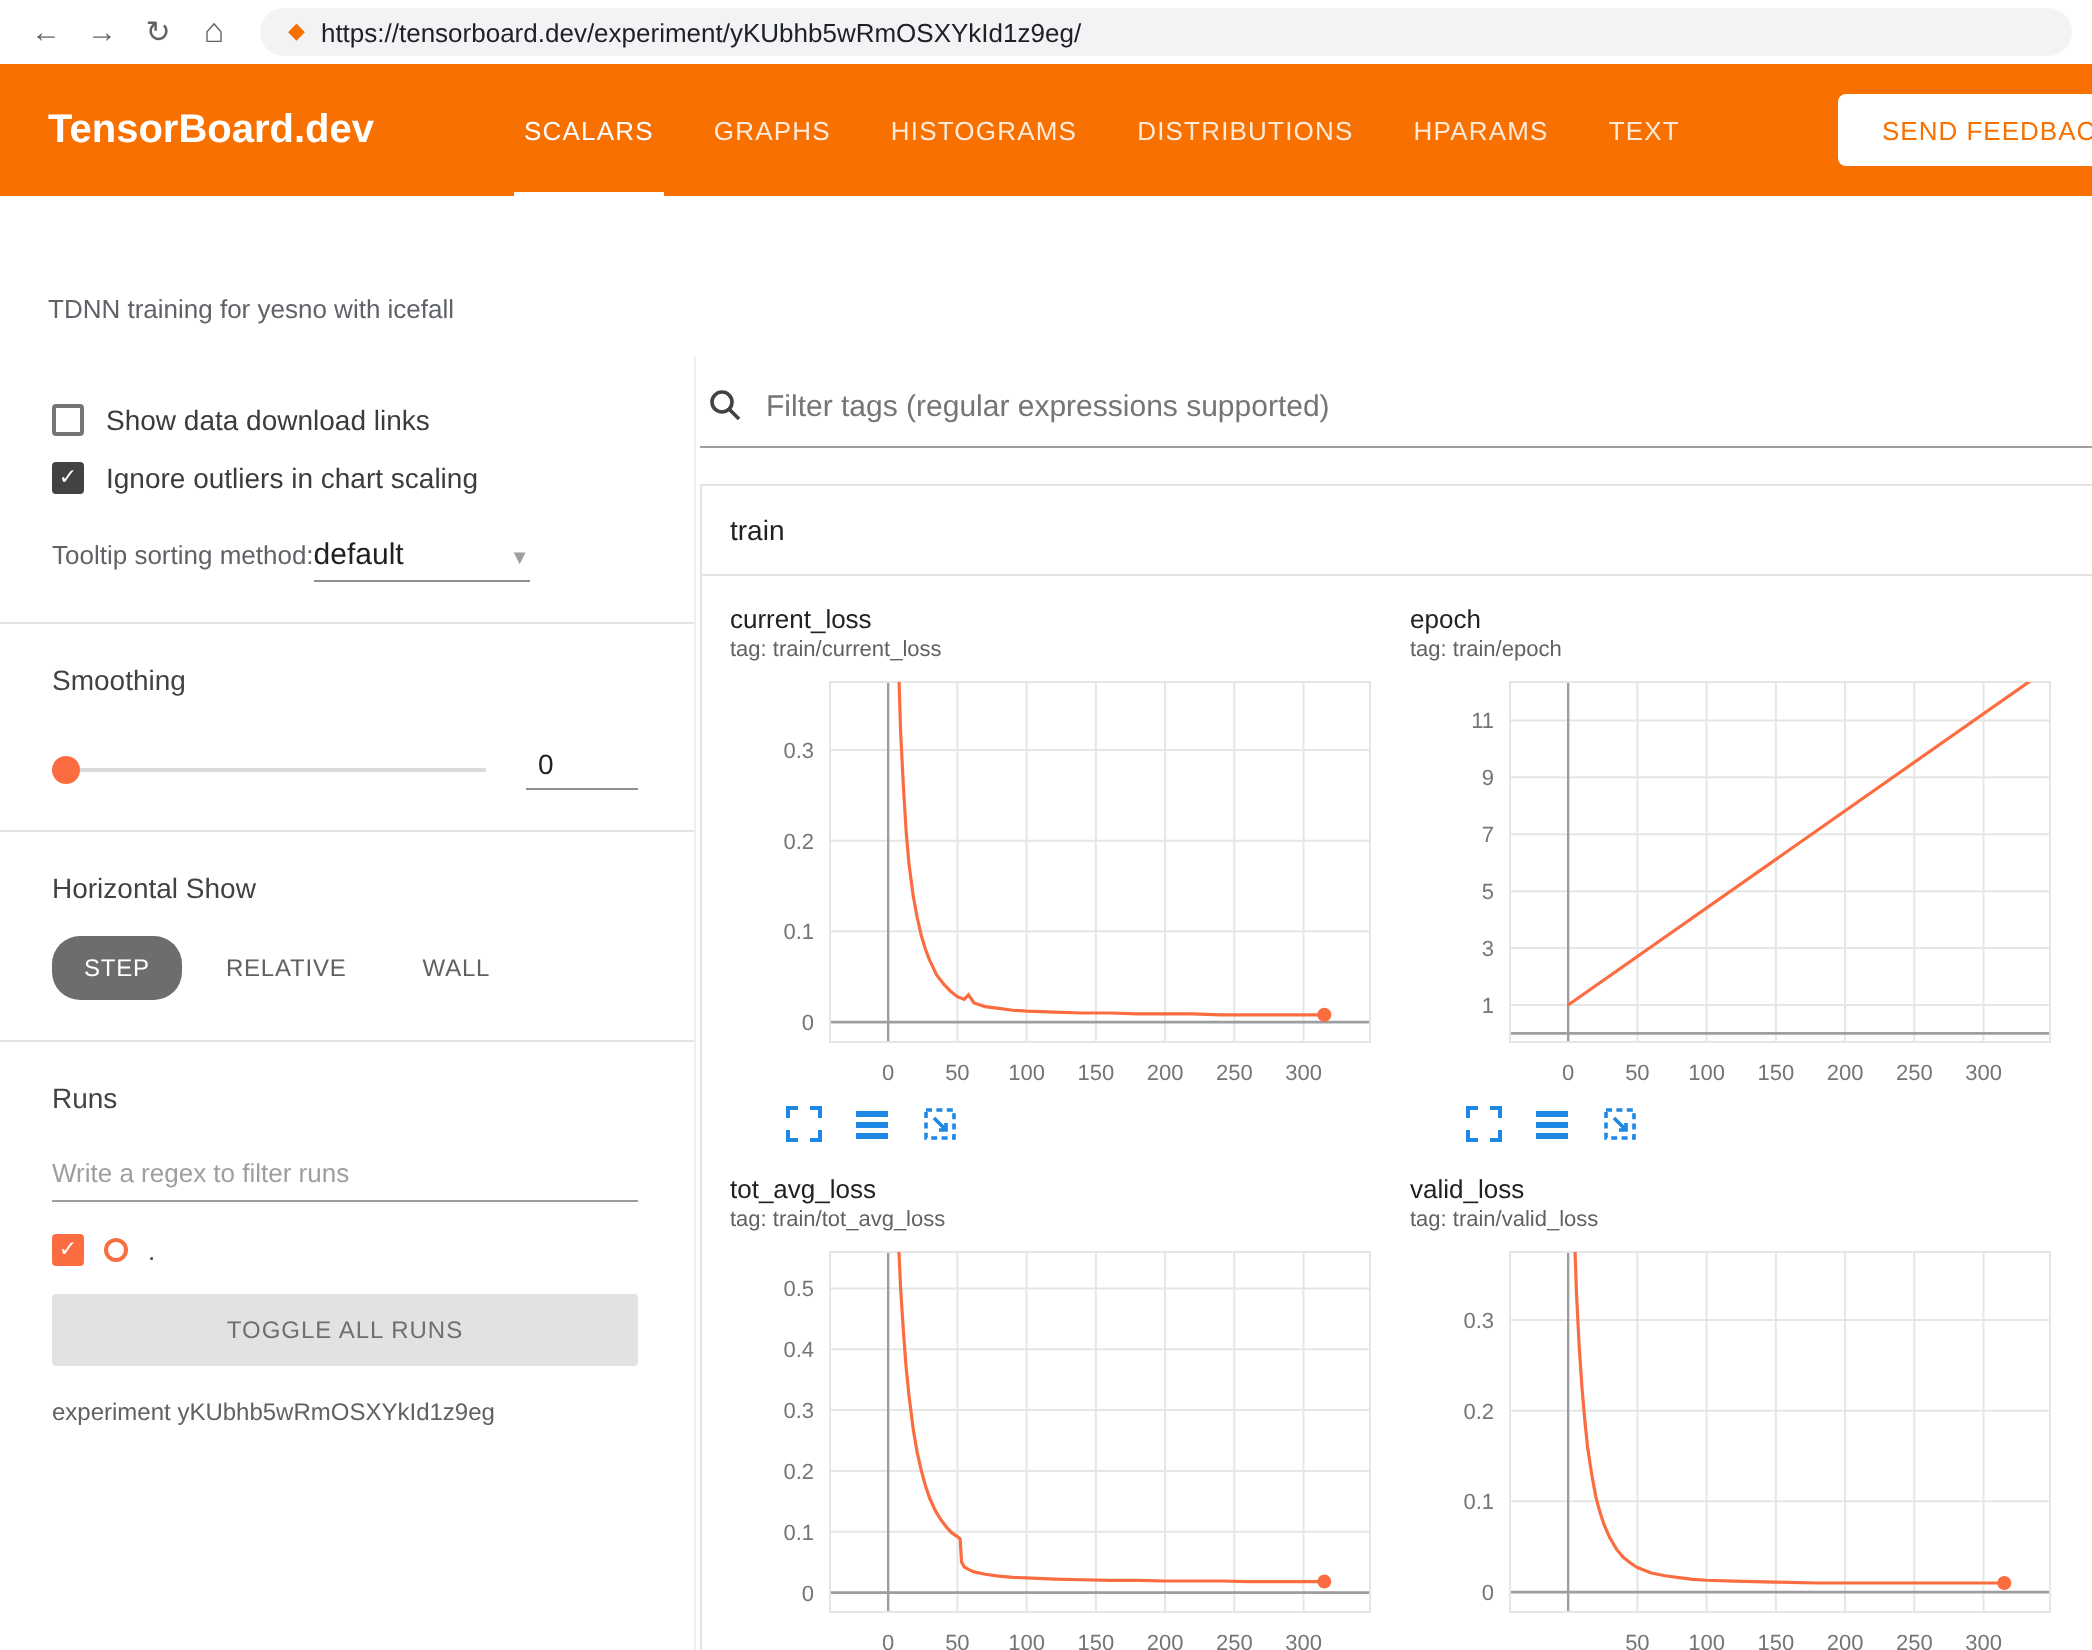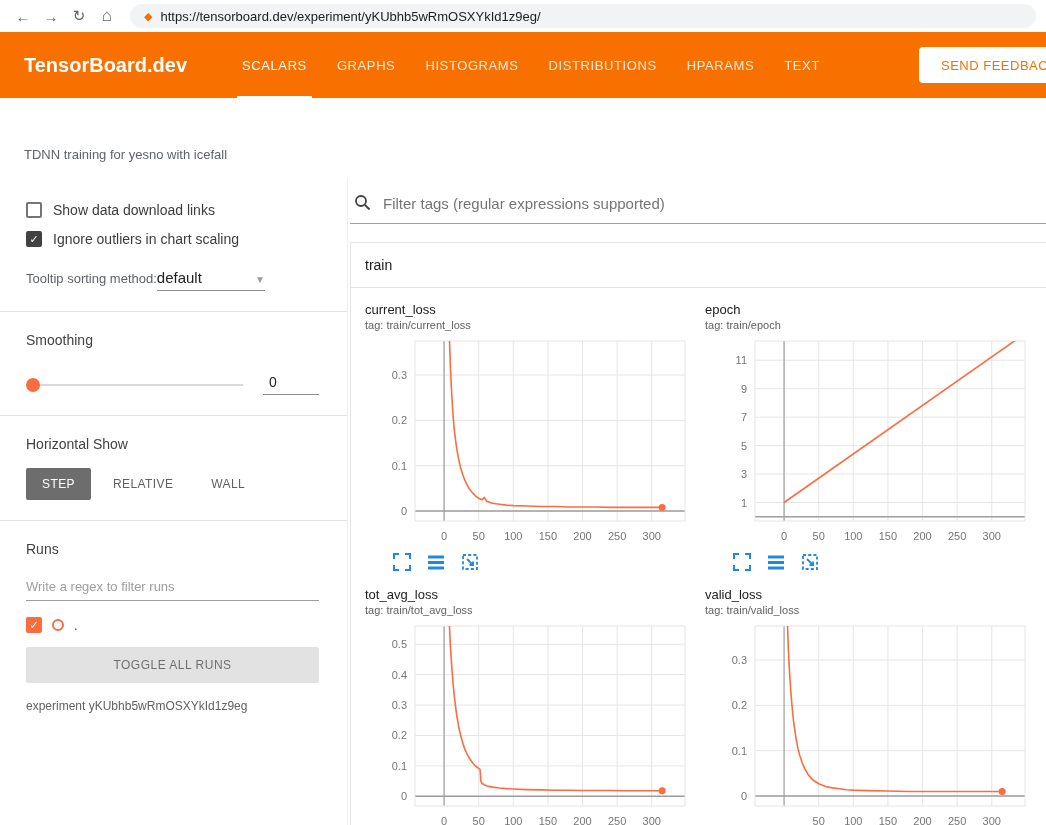--- a/index.html
+++ b/index.html
@@ -8,21 +8,21 @@
     width:1046px; height:825px; overflow:hidden; position:relative;
     background:#fff; font-family:"Liberation Sans", sans-serif; color:#212121;
   }
   
   .browser-bar { height:32px; display:flex; align-items:center; padding:0 10px; gap:2px; background:#fff; }
   .nav-ico { width:26px; text-align:center; font-size:15px; color:#5f6368; cursor:pointer; }
   .addr { flex:1; height:24px; background:#f1f3f4; border-radius:13px; display:flex; align-items:center; padding:0 14px; gap:8px; margin-left:8px; }
   .tb-ico { color:#f77000; font-size:11px; line-height:1; }
   .addr-text { font-size:13px; color:#202124; white-space:nowrap; overflow:hidden; }
   
-  .app-header { height:66px; background:#f77000; display:flex; align-items:center; padding:0 24px; position:relative; }
+  .app-header { height:66px; background:#f77000; display:flex; align-items:center; padding:0 24px; position:relative;gap:20px; }
   .app-title { color:#fff; font-size:20px; font-weight:bold; margin-right:40px; white-space:nowrap; }
   .tabs { display:flex; height:100%; }
   .tab { color:rgba(255,255,255,0.85); font-size:13px; font-weight:500; letter-spacing:0.6px; padding:0 15px; display:flex; align-items:center; position:relative; cursor:pointer; white-space:nowrap; }
   .tab.active { color:#fff; }
   .tab.active::after { content:""; position:absolute; left:10px; right:10px; bottom:0; height:2px; background:#fff; }
   .feedback-btn { position:absolute; left:919px; top:15px; height:36px; background:#fff; color:#f77000; font-size:13px; font-weight:500; letter-spacing:0.5px; padding:0 22px; border-radius:4px; border:none; white-space:nowrap; cursor:pointer; font-family:inherit; }
   
   .desc-bar { height:80px; display:flex; align-items:flex-end; padding:0 0 16px 24px; font-size:13px; color:#5f6368; }
   
   .content { display:flex; height:647px; }
@@ -38,21 +38,21 @@
   .tooltip-label { font-size:13px; color:#5f6368; }
   .select { border-bottom:1px solid #8f8f8f; width:108px; display:flex; justify-content:space-between; align-items:baseline; font-size:15px; color:#212121; padding-bottom:4px; cursor:pointer; }
   .select .arrow { color:#9e9e9e; font-size:10px; }
   .section-label { font-size:14px; color:#424242; }
   .slider-row { display:flex; align-items:center; gap:20px; margin-top:26px; }
   .slider { flex:1; height:2px; background:#dadada; position:relative; cursor:pointer; }
   .slider-thumb { position:absolute; left:0; top:-6px; width:14px; height:14px; border-radius:50%; background:#fb6d40; cursor:pointer; }
   .slider-val { width:56px; border-bottom:1px solid #8f8f8f; font-size:14px; color:#212121; padding:0 0 4px 6px; }
   .axis-btns { display:flex; gap:6px; margin-top:16px; }
   .axis-btn { font-size:12px; font-weight:500; letter-spacing:0.4px; padding:9px 16px; color:#616161; border-radius:2px; border:none; background:transparent; cursor:pointer; font-family:inherit; }
-  .axis-btn.selected { background:#6d6d6d; color:#fff; }
+  .axis-btn.selected { background:#6d6d6d; color:#fff;border-radius:14px; }
   .runs-filter { display:block; width:100%; border:none; outline:none; border-bottom:1px solid #9e9e9e; font-size:13px; padding:8px 0 6px; margin-top:14px; color:#212121; background:transparent; font-family:inherit; }
   .runs-filter::placeholder { color:#9e9e9e; }
   .run-row { display:flex; align-items:center; gap:10px; margin-top:16px; font-size:13px; color:#424242; }
   .run-circle { width:12px; height:12px; border:2px solid #fb6d40; border-radius:50%; flex:none; }
   .toggle-all { display:block; width:100%; margin-top:14px; background:#e2e2e2; color:#6f6f6f; border:none; padding:11px 0; font-size:12px; font-weight:500; letter-spacing:0.5px; border-radius:2px; cursor:pointer; font-family:inherit; }
   .exp-footer { margin-top:16px; font-size:12px; color:#616161; }
   
   .main { flex:1; overflow:hidden; padding-left:2px; }
   .filter-row { display:flex; gap:10px; padding:16px 0 10px 4px; border-bottom:1px solid #9e9e9e; }
   .filter-input { border:none; outline:none; flex:1; font-size:15px; color:#212121; background:transparent; font-family:inherit; }

